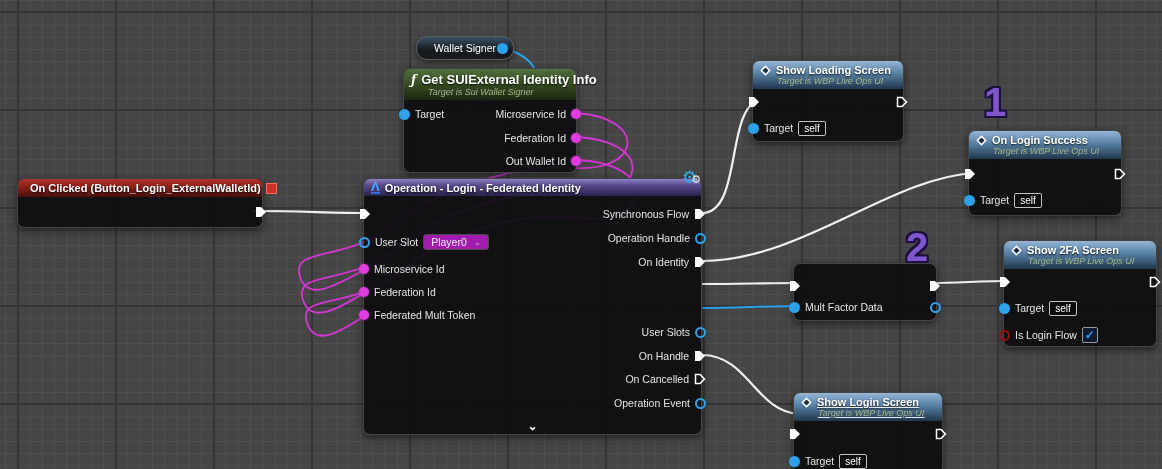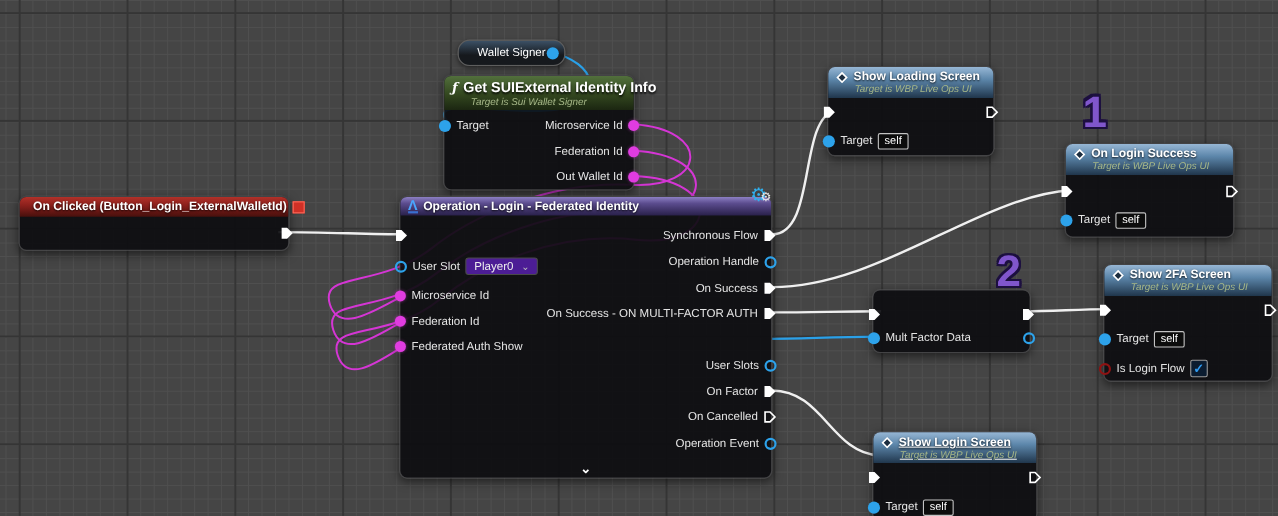--- a/index.html
+++ b/index.html
@@ -37,21 +37,21 @@
   .row.l{left:5px;}
   .row.l > :first-child{margin-left:-10px;}
   .row.r{right:5px;flex-direction:row-reverse;}
   .row.r > :first-child{margin-right:-10px;}
   .pin-exec{width:12px;height:12px;flex:0 0 auto;display:block;}
   .dotm{width:10px;height:10px;border-radius:50%;background:#e03ce0;box-shadow:0 0 3px rgba(224,60,224,.55);flex:0 0 auto;}
   .dotb{width:11px;height:11px;border-radius:50%;background:#2da2ea;flex:0 0 auto;}
   .ringb{width:7px;height:7px;border-radius:50%;border:2px solid #2da2ea;flex:0 0 auto;}
   .ringr{width:7px;height:7px;border-radius:50%;border:2px solid #8f1212;flex:0 0 auto;}
   .vbox{border:1px solid #c3c3c3;background:#0c0c0c;color:#fff;font-size:10px;line-height:13px;padding:0 5px;border-radius:2px;}
-  .dd{background:#4c1d95;border:1px solid #4a4a4a;border-radius:3px;font-size:10.5px;padding:1px 7px;color:#eee;display:flex;align-items:center;gap:7px;}
+  .dd{background:#a21caf;border:1px solid #4a4a4a;border-radius:3px;font-size:10.5px;padding:1px 7px;color:#eee;display:flex;align-items:center;gap:7px;}
   .dd .car{font-size:9px;color:#bbb;line-height:8px;}
   .cb{width:14px;height:14px;background:#0b1c30;border:1px solid #9a9a9a;border-radius:2px;display:flex;align-items:center;justify-content:center;}
   .cb span{color:#2f9af0;font-size:12px;font-weight:bold;line-height:12px;}
   .fico{font-family:"DejaVu Serif",serif;font-style:italic;font-weight:bold;font-size:12px;color:#fff;}
   .lamb{color:#4aa7ff;font-weight:bold;font-size:13px;line-height:11px;border-bottom:2px solid #3a6fd0;}
   .dsq{width:9px;height:9px;background:#d03026;border:1px solid #ff6a5a;margin-left:auto;flex:0 0 auto;}
   .marker{position:absolute;z-index:3;font-size:40px;font-weight:bold;color:#8056cc;
     text-shadow:-2px 0 #1d1040,2px 0 #1d1040,0 -2px #1d1040,0 2px #1d1040,-2px -2px #1d1040,2px 2px #1d1040,-2px 2px #1d1040,2px -2px #1d1040;}
   .gearwrap{position:absolute;z-index:3;left:682px;top:167px;}
   .gear-b{color:#2fb1f0;font-size:17px;}
@@ -164,54 +164,48 @@
   <div class="row l" style="top:82px">
     <span class="dotm"></span>
     <span>Microservice Id</span>
   </div>
   <div class="row l" style="top:105px">
     <span class="dotm"></span>
     <span>Federation Id</span>
   </div>
   <div class="row l" style="top:128px">
     <span class="dotm"></span>
-    <span>Federated Auth Show</span>
+    <span>Federated Mult Token</span>
   </div>
 
   <div class="row r" style="top:27px">
     <svg class="pin-exec" viewBox="0 0 12 12">
         <polygon points="1,1 6,1 11,6 6,11 1,11" fill="#fff"></polygon>
       </svg>
     <span>Synchronous Flow</span>
   </div>
   <div class="row r" style="top:51px">
     <span class="ringb"></span>
     <span>Operation Handle</span>
   </div>
   <div class="row r" style="top:75px">
     <svg class="pin-exec" viewBox="0 0 12 12">
         <polygon points="1,1 6,1 11,6 6,11 1,11" fill="#fff"></polygon>
       </svg>
-    <span>On Success</span>
-  </div>
-  <div class="row r" style="top:98px">
-    <svg class="pin-exec" viewBox="0 0 12 12">
-        <polygon points="1,1 6,1 11,6 6,11 1,11" fill="#fff"></polygon>
-      </svg>
-    <span>On Success - ON MULTI-FACTOR AUTH</span>
+    <span>On Identity</span>
   </div>
   <div class="row r" style="top:145px">
     <span class="ringb"></span>
     <span>User Slots</span>
   </div>
   <div class="row r" style="top:169px">
     <svg class="pin-exec" viewBox="0 0 12 12">
         <polygon points="1,1 6,1 11,6 6,11 1,11" fill="#fff"></polygon>
       </svg>
-    <span>On Factor</span>
+    <span>On Handle</span>
   </div>
   <div class="row r" style="top:192px">
     <svg class="pin-exec" viewBox="0 0 12 12">
         <polygon points="1.5,1.5 6,1.5 10.5,6 6,10.5 1.5,10.5" fill="none" stroke="#fff" stroke-width="1.5"></polygon>
       </svg>
     <span>On Cancelled</span>
   </div>
   <div class="row r" style="top:216px">
     <span class="ringb"></span>
     <span>Operation Event</span>

